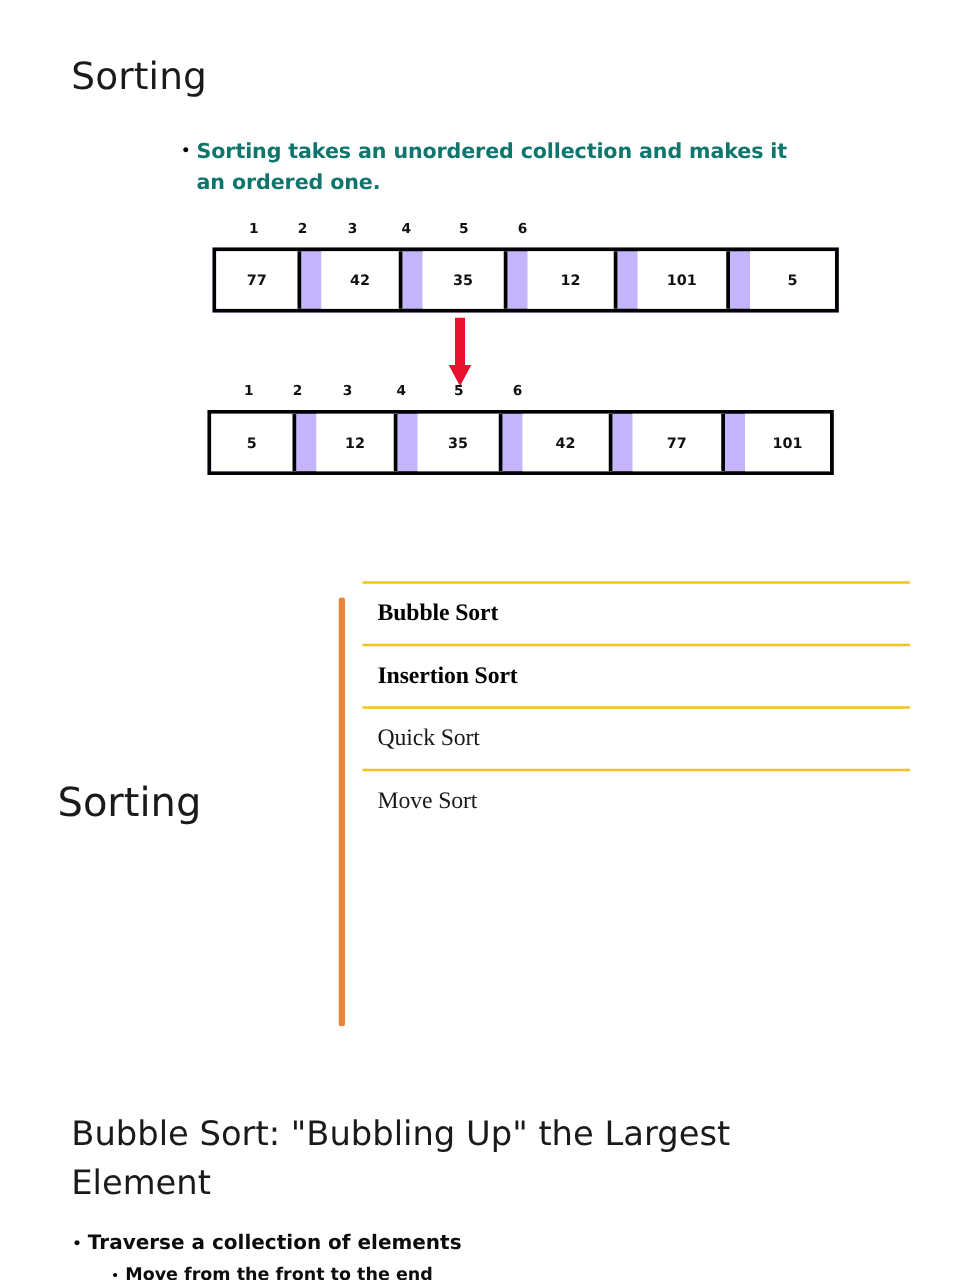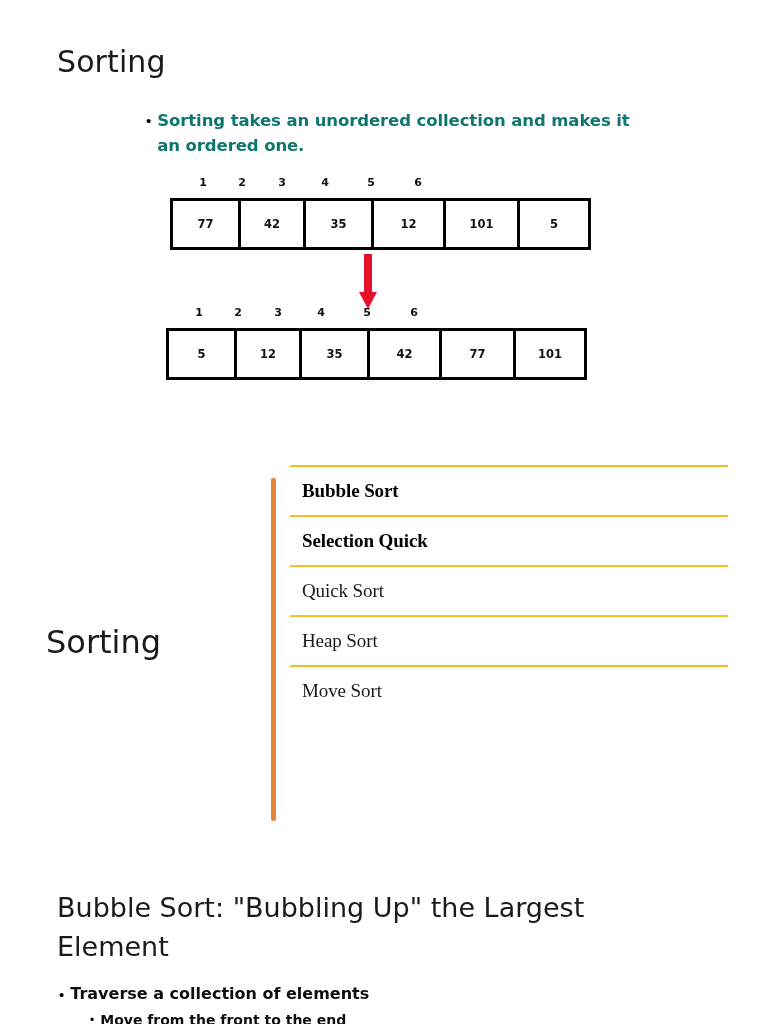--- a/index.html
+++ b/index.html
@@ -82,20 +82,21 @@
     color: #111;
     text-align: center;
     width: 14px;
     margin-left: -7px;
   }
   .cells-row {
     display: flex;
     border: 3px solid #000;
     background: #c4b5fd;
     box-sizing: border-box;
+    gap: 16px;
   }
   .cell {
     border-right: 3px solid #000;
     box-sizing: border-box;
     height: 46px;
     display: flex;
     align-items: center;
     justify-content: center;
     font-family: "DejaVu Sans", sans-serif;
     font-weight: bold;
@@ -284,27 +285,24 @@
 
   <div id="title-sorting-left">Sorting</div>
 
   <div id="accent-bar" style="background: rgb(232, 131, 58);"></div>
 
   <div id="sort-list">
       <div class="sort-item emph" style="border-top-color: rgb(245, 193, 34);">
         <span class="label">Bubble Sort</span>
       </div>
       <div class="sort-item emph" style="border-top-color: rgb(245, 193, 34);">
-        <span class="label">Selection Quick</span>
+        <span class="label">Insertion Sort</span>
       </div>
       <div class="sort-item" style="border-top-color: rgb(245, 193, 34);">
         <span class="label">Quick Sort</span>
-      </div>
-      <div class="sort-item" style="border-top-color: rgb(245, 193, 34);">
-        <span class="label">Heap Sort</span>
       </div>
       <div class="sort-item" style="border-top-color: rgb(245, 193, 34);">
         <span class="label">Move Sort</span>
       </div>
     </div>
 </div>
 
 <div id="slide-three">
 
   <div id="title-bubble">Bubble Sort: "Bubbling Up" the Largest Element</div>

